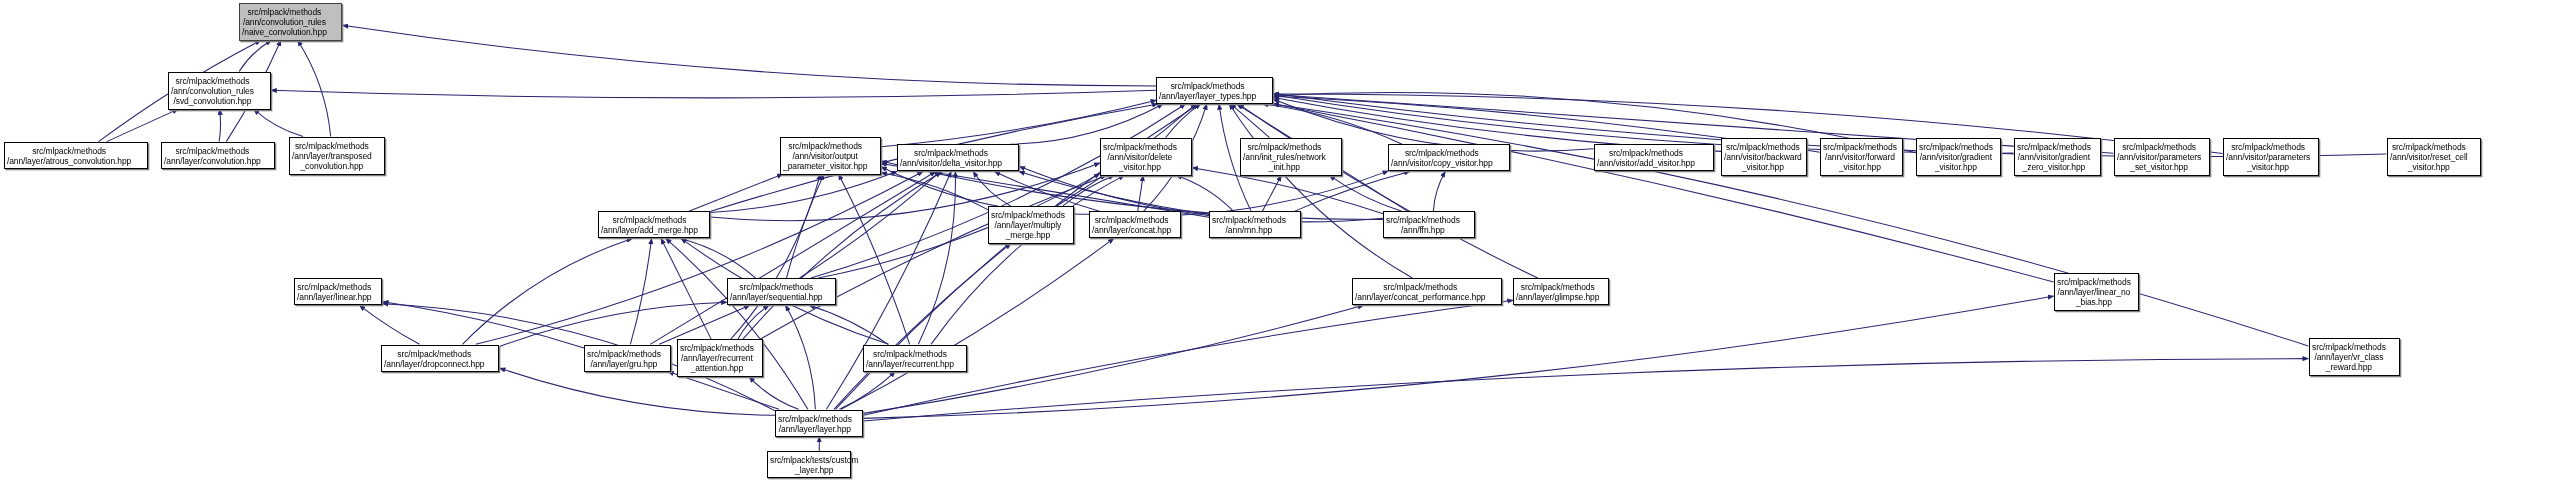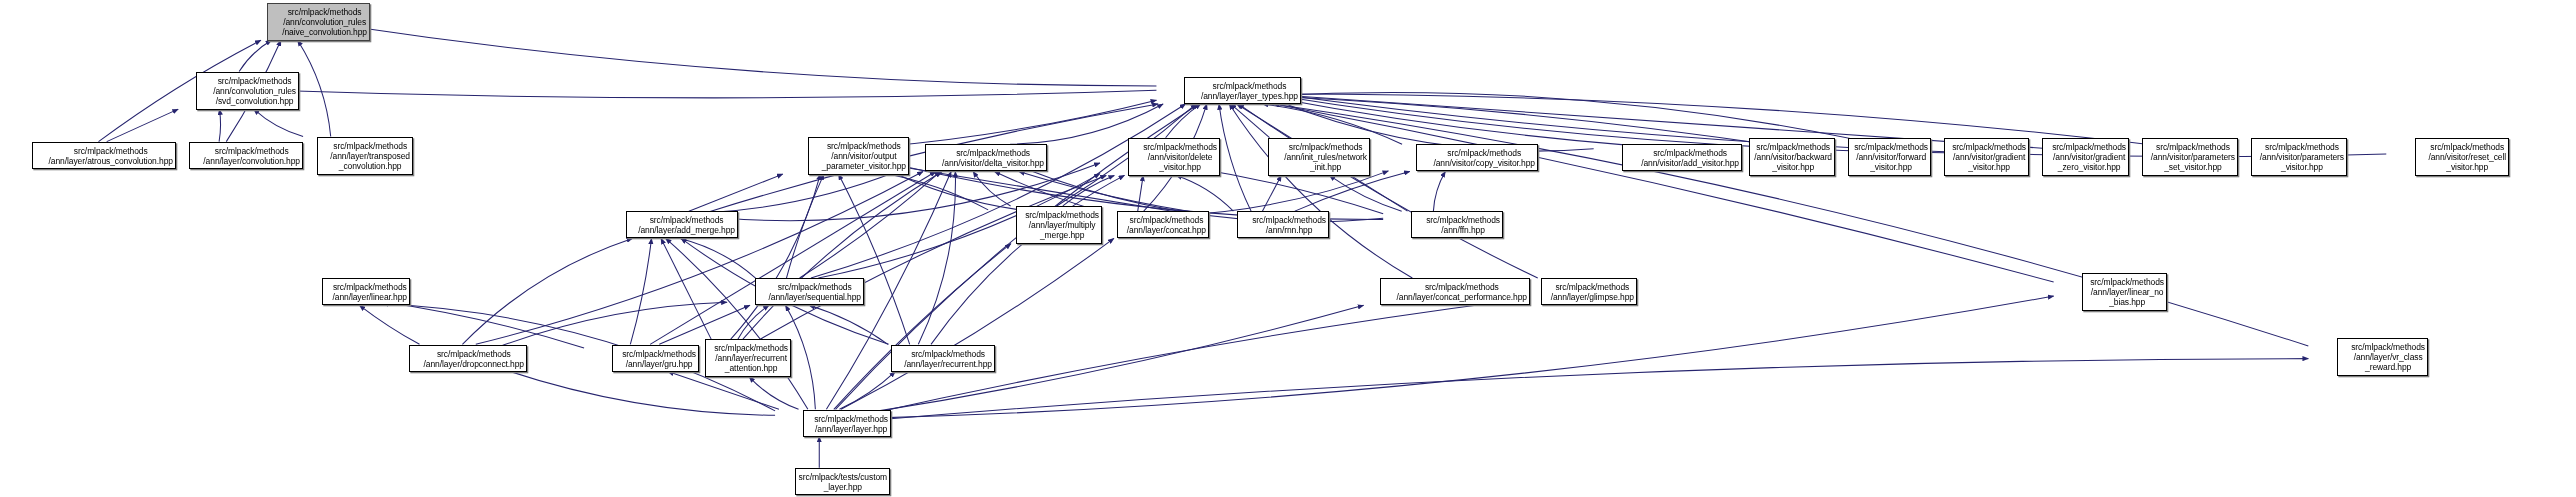--- a/index.html
+++ b/index.html
@@ -28,25 +28,24 @@
     position: absolute;
     box-sizing: border-box;
     border: 0.7px solid #000000;
     background: #ffffff;
     color: #000000;
     font-size: 8.5px;
     line-height: 10px;
     text-align: center;
     display: flex;
     align-items: center;
-    justify-content: flex-end;
+    justify-content: flex-start;
     white-space: pre-line;
     letter-spacing: -0.1px;
     z-index: 5;
-    margin-left: 28px;
   }
   .node.root {
     background: #bfbfbf;
     border: 0.7px solid #404040;
   }
   .node.shadow {
     box-shadow: 1.3px 1.3px 0 0 #808080;
   }
   .node .label {
     display: block;
@@ -237,17 +236,17 @@
       <div class="node shadow" style="left: 677px; top: 339px; width: 86px; height: 38px;"><span class="label">src/mlpack/methods
 /ann/layer/recurrent
 _attention.hpp</span></div>
       <div class="node shadow" style="left: 863px; top: 345px; width: 104px; height: 27px;"><span class="label">src/mlpack/methods
 /ann/layer/recurrent.hpp</span></div>
       <div class="node shadow" style="left: 2309px; top: 338px; width: 91px; height: 38px;"><span class="label">src/mlpack/methods
 /ann/layer/vr_class
 _reward.hpp</span></div>
       <div class="node shadow" style="left: 775px; top: 410px; width: 88px; height: 27px;"><span class="label">src/mlpack/methods
 /ann/layer/layer.hpp</span></div>
-      <div class="node shadow" style="left: 767px; top: 468px; width: 95px; height: 27px;"><span class="label">src/mlpack/tests/custom
+      <div class="node shadow" style="left: 767px; top: 451px; width: 84px; height: 27px;"><span class="label">src/mlpack/tests/custom
 _layer.hpp</span></div>
     </div>
 </div>
 
 
 </body></html>

